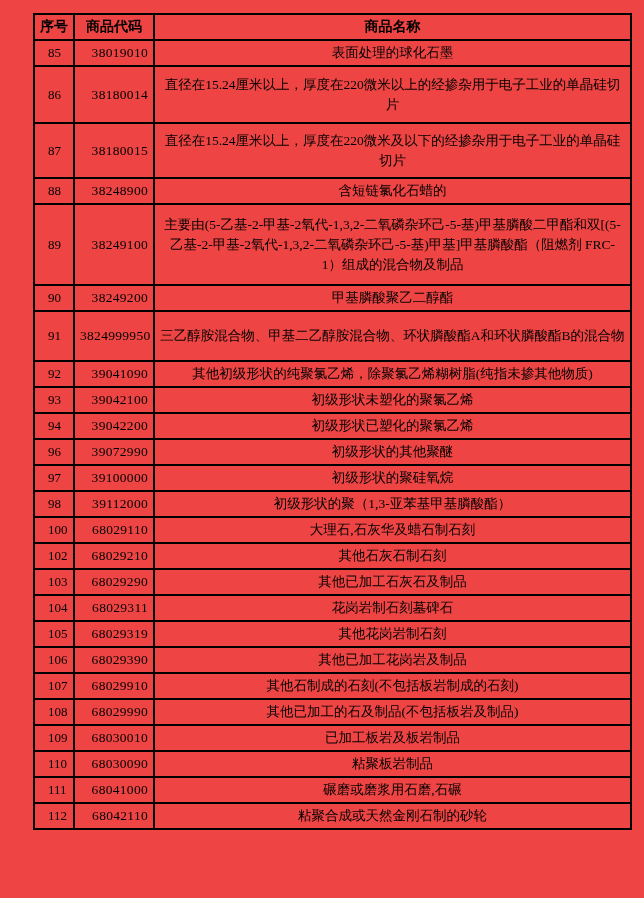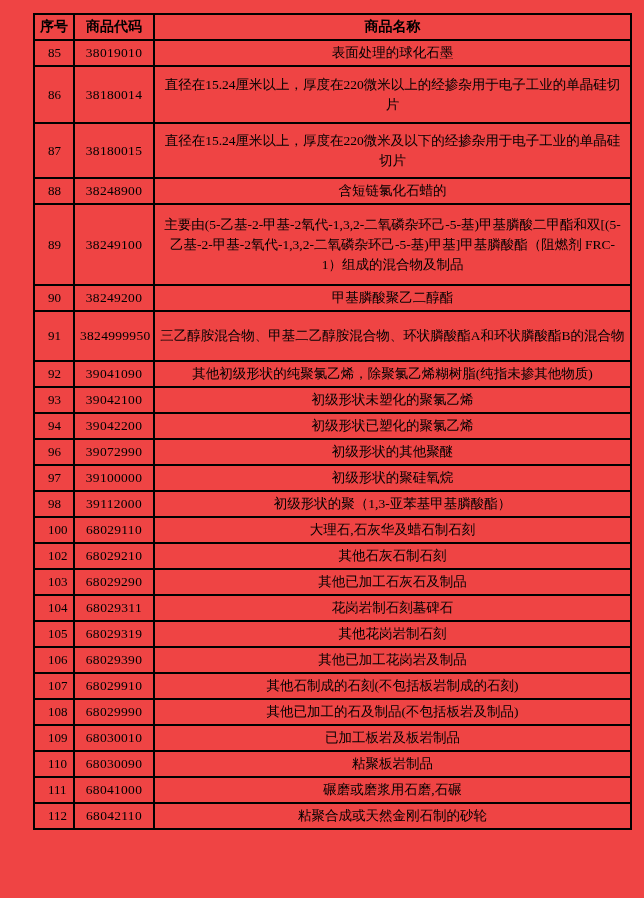--- a/index.html
+++ b/index.html
@@ -46,21 +46,21 @@
     font-size: 13.5px;
     line-height: 20px;
     padding: 2px 5px;
   }
   .product-table td.no {
     text-align: right;
     padding: 2px 13px;
     font-size: 13px;
   }
   .product-table td.code {
-    text-align: center;
+    text-align: right;
     font-size: 13.5px;
     letter-spacing: 0.3px;
   }
   .product-table td.name {
     text-align: center;
     word-break: break-all;
   }
 </style>
 </head>
 <body>

